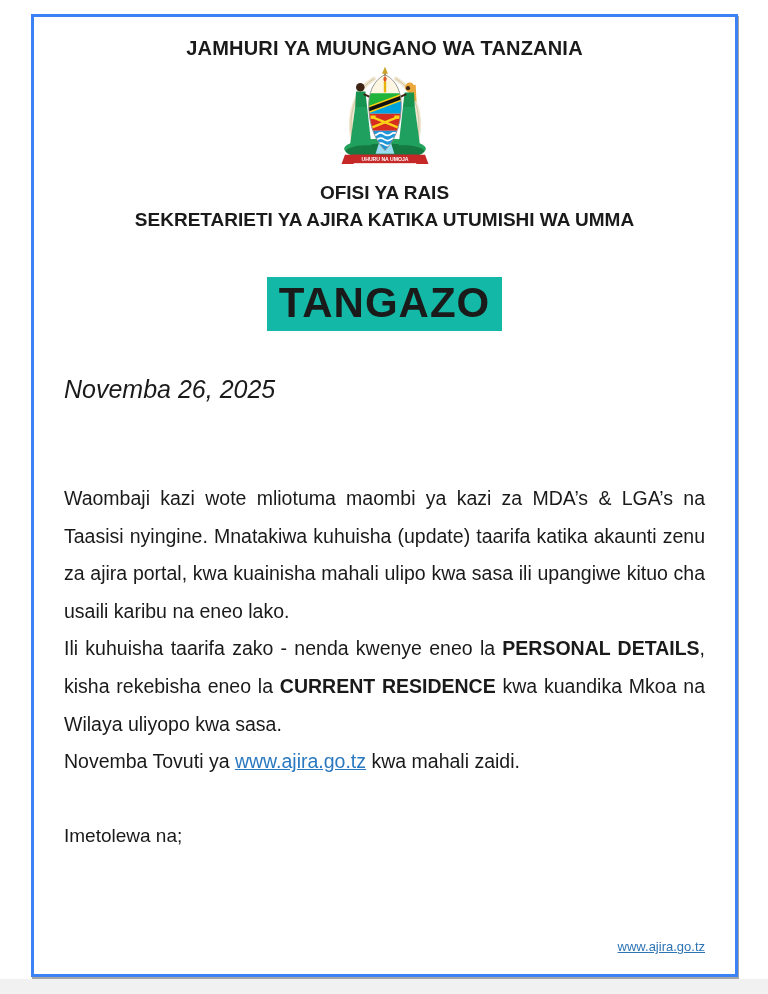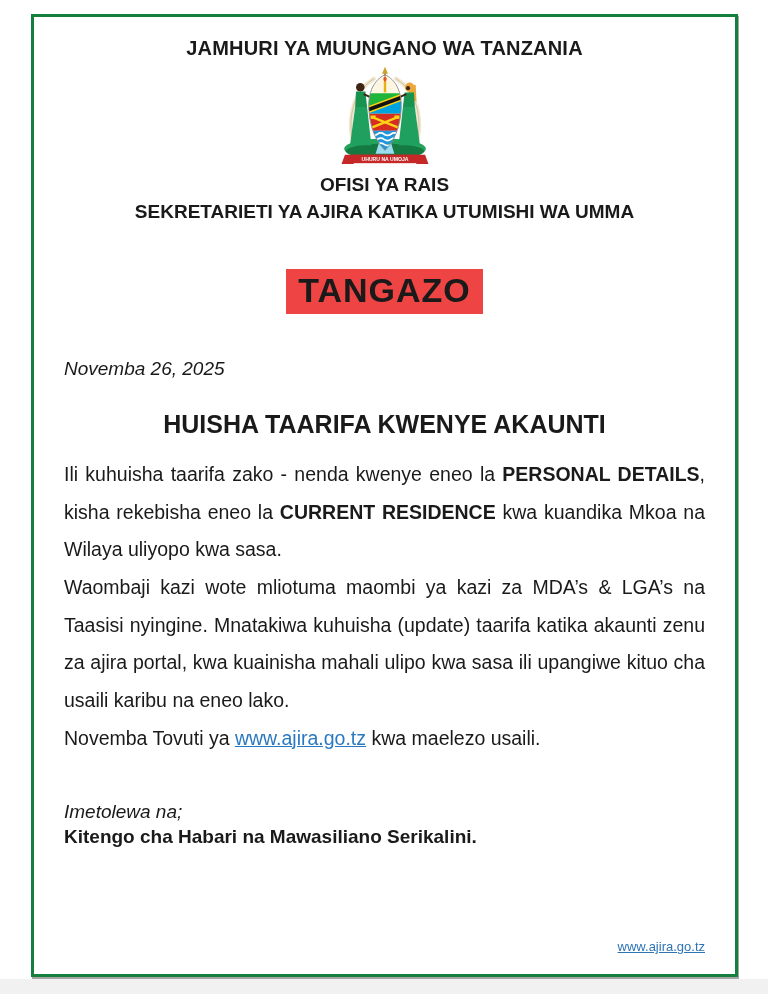--- a/index.html
+++ b/index.html
@@ -22,63 +22,63 @@
     height: 15px;
     background: #f1f1f1;
   }
   .sheet {
     position: absolute;
     left: 31px;
     top: 14px;
     width: 707px;
     height: 963px;
     background: #ffffff;
-    border: 3px solid #15803d;
+    border: 3px solid #3b82f6;
     box-shadow: 1px 2px 0 rgba(0,0,0,0.35);
     padding: 18px 30px 0 30px;
   }
   .hdr-republic {
     text-align: center;
     font-size: 20px;
     font-weight: 700;
     letter-spacing: 0.2px;
     margin-top: 2px;
   }
   .emblem-wrap {
     text-align: center;
     margin-top: 6px;
   }
   .hdr-office {
     text-align: center;
     font-size: 19px;
     font-weight: 700;
-    margin-top: 0;
+    margin-top: 8px;
   }
   .hdr-secretariat {
     text-align: center;
     font-size: 19px;
     font-weight: 700;
     margin-top: 5px;
   }
   .tangazo-row {
     text-align: center;
     margin-top: 46px;
   }
   .tangazo {
     display: inline-block;
-    background: #ef4444;
-    font-size: 34px;
+    background: #14b8a6;
+    font-size: 42px;
     font-weight: 700;
     letter-spacing: 1px;
     line-height: 1.1;
     padding: 3px 12px 5px 12px;
   }
   .date-line {
     margin-top: 44px;
-    font-size: 19px;
+    font-size: 25px;
     font-style: italic;
   }
   .subject {
     text-align: center;
     font-size: 25px;
     font-weight: 700;
     line-height: 1.35;
     margin-top: 28px;
   }
   .body-block { margin-top: 14px; }
@@ -91,21 +91,21 @@
   .bold { font-weight: 700; }
   .body-link {
     color: #2a79c0;
     text-decoration: underline;
     cursor: pointer;
   }
   .issued {
     margin-top: 44px;
     font-size: 19px;
   }
-  .issued-label { font-style: italic; }
+  .issued-label { }
   .issued-name { font-weight: 700; margin-top: 3px; }
   .footer-link {
     position: absolute;
     right: 30px;
     bottom: 20px;
     font-size: 13px;
     color: #2e74b5;
     text-decoration: underline;
     cursor: pointer;
   }
@@ -182,32 +182,31 @@
     <div class="hdr-office">OFISI YA RAIS</div>
     <div class="hdr-secretariat">SEKRETARIETI YA AJIRA KATIKA UTUMISHI WA UMMA</div>
 
     <div class="tangazo-row">
       <span class="tangazo">TANGAZO</span>
     </div>
 
     <div class="date-line">Novemba 26, 2025</div>
 
     <div class="subject">
-      <span>HUISHA TAARIFA KWENYE AKAUNTI</span><br>
+      <br>
     </div>
 
     <div class="body-block">
+      <p class="body-p">Waombaji kazi wote mliotuma maombi ya kazi za MDA’s &amp; LGA’s na Taasisi nyingine. Mnatakiwa kuhuisha (update) taarifa katika akaunti zenu za ajira portal, kwa kuainisha mahali ulipo kwa sasa ili upangiwe kituo cha usaili karibu na eneo lako.</p>
+
       <p class="body-p"><span>Ili kuhuisha taarifa zako - nenda kwenye eneo la </span><b>PERSONAL DETAILS</b><span>, kisha rekebisha eneo la </span><b>CURRENT RESIDENCE</b><span> kwa kuandika Mkoa na Wilaya uliyopo kwa sasa.</span></p>
 
-      <p class="body-p">Waombaji kazi wote mliotuma maombi ya kazi za MDA’s &amp; LGA’s na Taasisi nyingine. Mnatakiwa kuhuisha (update) taarifa katika akaunti zenu za ajira portal, kwa kuainisha mahali ulipo kwa sasa ili upangiwe kituo cha usaili karibu na eneo lako.</p>
-
-
-      <p class="body-p no-justify"><span>Novemba Tovuti ya </span><a class="body-link">www.ajira.go.tz</a><span> kwa maelezo usaili.</span></p>
+
+      <p class="body-p no-justify"><span>Novemba Tovuti ya </span><a class="body-link">www.ajira.go.tz</a><span> kwa mahali zaidi.</span></p>
     </div>
 
     <div class="issued">
       <div class="issued-label">Imetolewa na;</div>
-      <div class="issued-name">Kitengo cha Habari na Mawasiliano Serikalini.</div>
     </div>
 
     <a class="footer-link">www.ajira.go.tz</a>
   </div>
 </div>
 
 </body></html>

